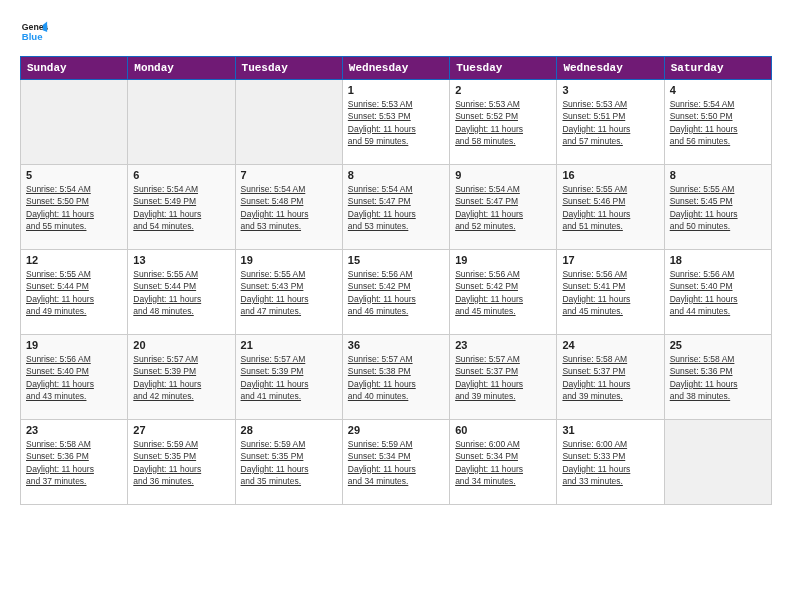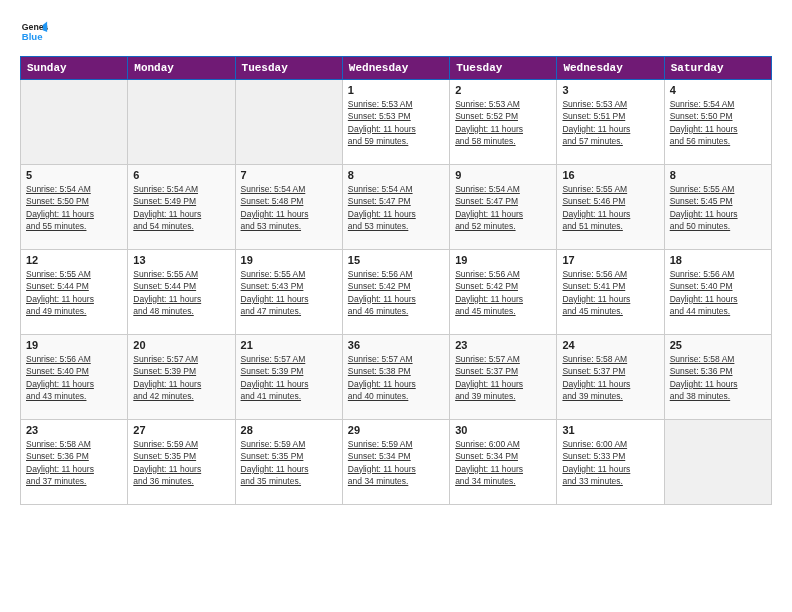--- a/index.html
+++ b/index.html
@@ -326,21 +326,21 @@
 and 35 minutes.</div>
           </td>
           <td>
             <div class="day-num">29</div>
             <div class="day-info" style="white-space: pre-line;">Sunrise: 5:59 AM
 Sunset: 5:34 PM
 Daylight: 11 hours
 and 34 minutes.</div>
           </td>
           <td>
-            <div class="day-num">30</div>
+            <div class="day-num">60</div>
             <div class="day-info" style="white-space: pre-line;">Sunrise: 6:00 AM
 Sunset: 5:34 PM
 Daylight: 11 hours
 and 34 minutes.</div>
           </td>
           <td>
             <div class="day-num">31</div>
             <div class="day-info" style="white-space: pre-line;">Sunrise: 6:00 AM
 Sunset: 5:33 PM
 Daylight: 11 hours

